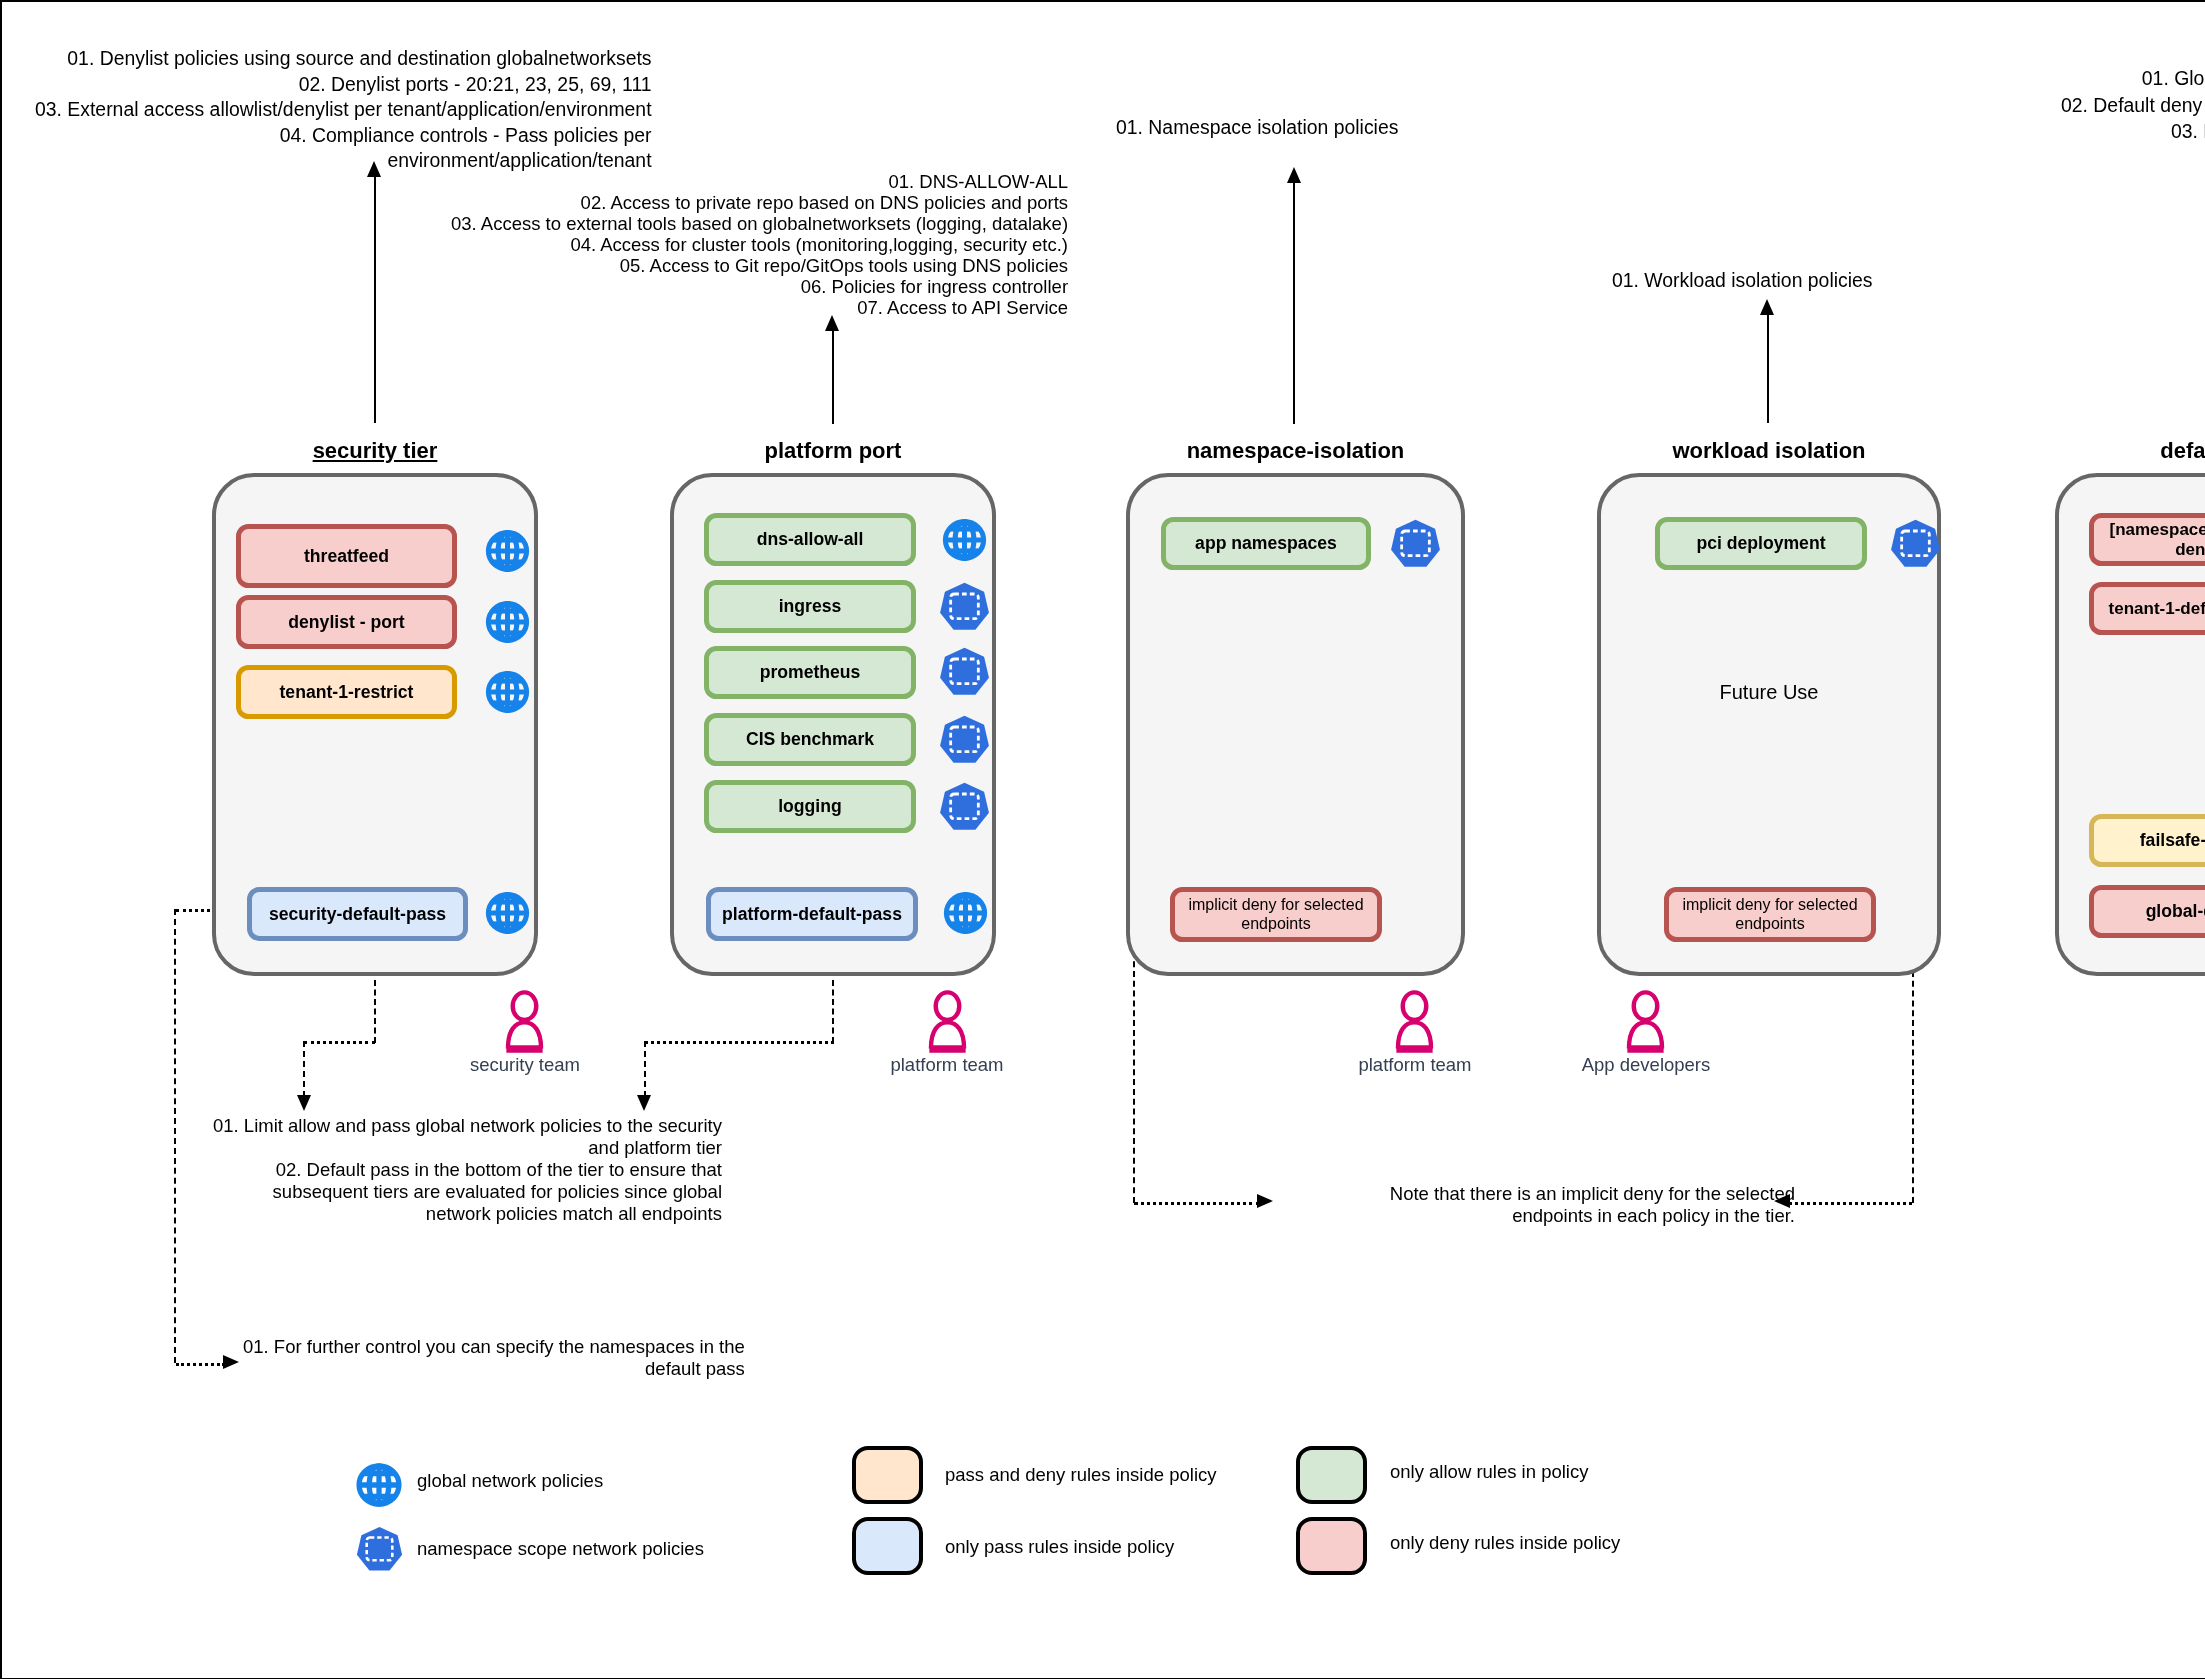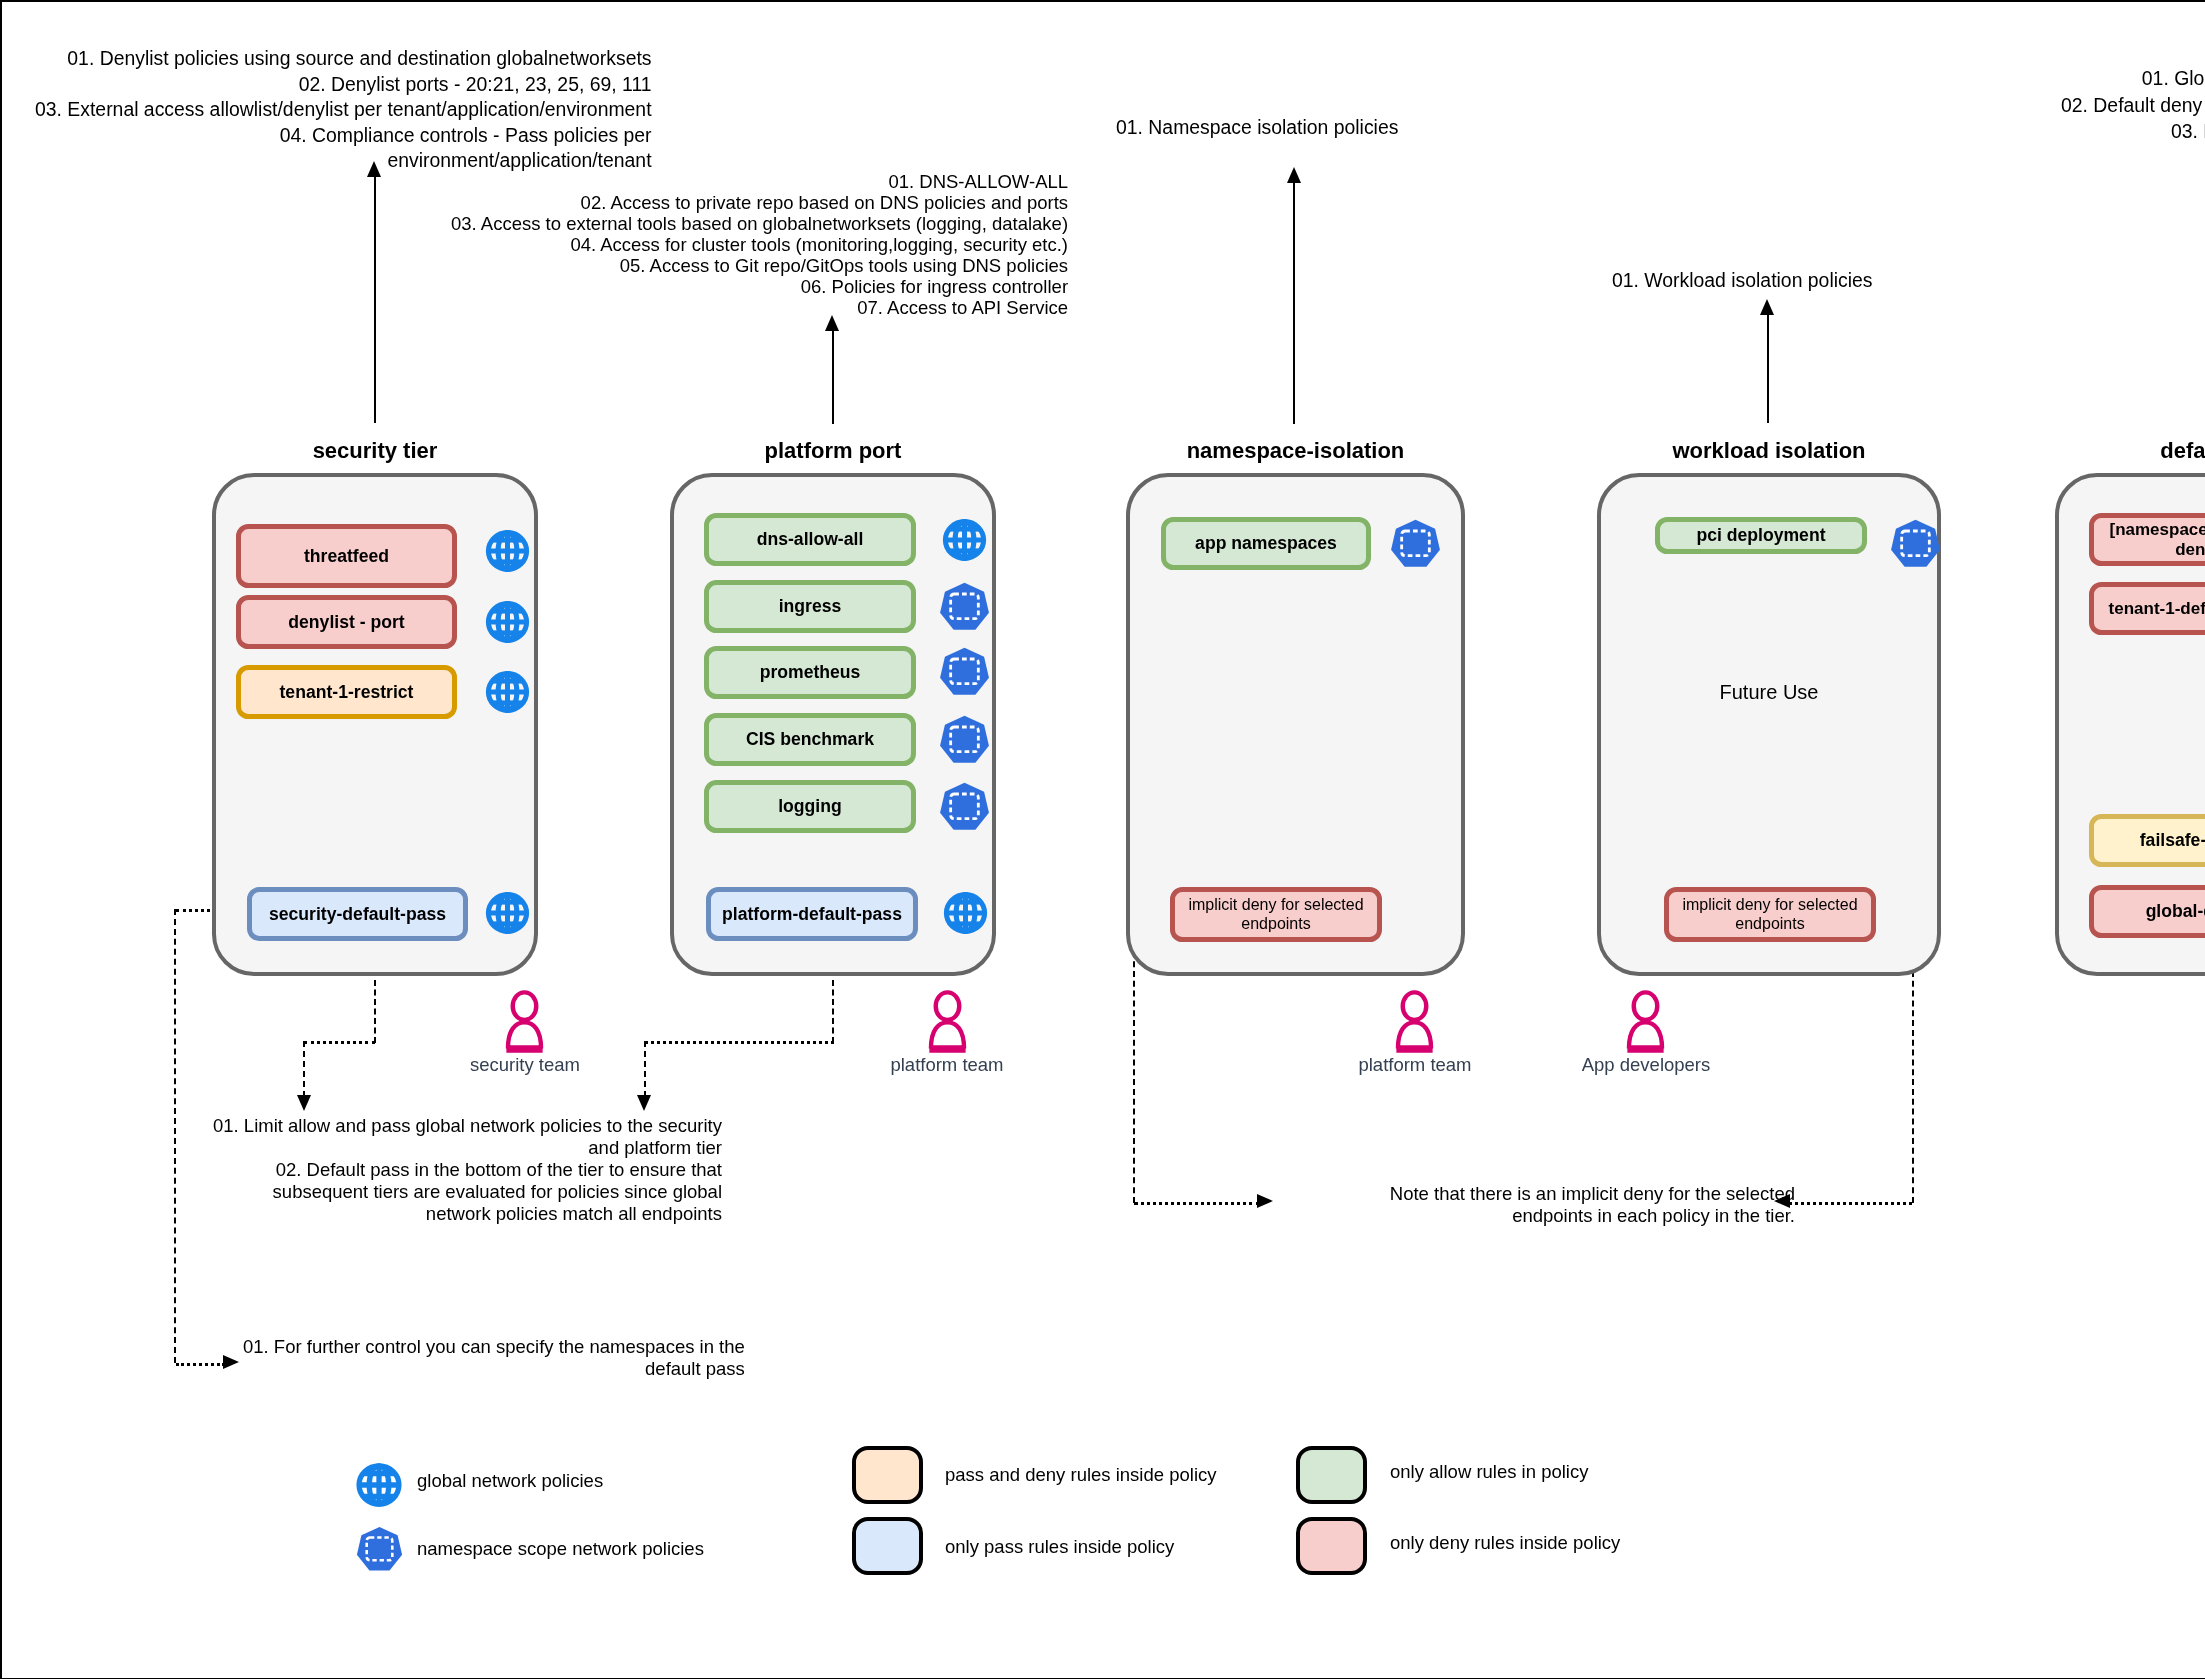--- a/index.html
+++ b/index.html
@@ -118,42 +118,42 @@
   <div class="dash-v" style="left:1912px;top:912px;height:291px;"></div>
   <div class="dot-h" style="left:1789px;top:1202px;width:123px;"></div>
   <div class="ah-left" style="left:1774px;top:1194px;"></div>
 
   <div class="tier" style="left:212px;top:473px;width:326px;height:503px;"></div>
   <div class="tier" style="left:670px;top:473px;width:326px;height:503px;"></div>
   <div class="tier" style="left:1126px;top:473px;width:339px;height:503px;"></div>
   <div class="tier" style="left:1597px;top:473px;width:344px;height:503px;"></div>
   <div class="tier" style="left:2055px;top:473px;width:323px;height:503px;"></div>
 
-  <div class="tier-title" style="left:212px;top:438px;width:326px;">security tier</div>
+  <div class="tier-title" style="left:212px;top:438px;width:326px;text-decoration:underline;">security tier</div>
   <div class="tier-title" style="left:670px;top:438px;width:326px;">platform port</div>
   <div class="tier-title" style="left:1126px;top:438px;width:339px;">namespace-isolation</div>
   <div class="tier-title" style="left:1597px;top:438px;width:344px;">workload isolation</div>
   <div class="tier-title" style="left:2055px;top:438px;width:323px;">default tier</div>
 
   <div class="pbox c-red" style="left:236px;top:524px;width:221px;height:64px;">threatfeed</div>
   <div class="pbox c-red" style="left:236px;top:595px;width:221px;height:54px;">denylist - port</div>
   <div class="pbox c-orange" style="left:236px;top:665px;width:221px;height:54px;">tenant-1-restrict</div>
   <div class="pbox c-blue" style="left:247px;top:887px;width:221px;height:54px;">security-default-pass</div>
 
   <div class="pbox c-green" style="left:704px;top:513px;width:212px;height:53px;">dns-allow-all</div>
   <div class="pbox c-green" style="left:704px;top:580px;width:212px;height:53px;">ingress</div>
   <div class="pbox c-green" style="left:704px;top:646px;width:212px;height:53px;">prometheus</div>
   <div class="pbox c-green" style="left:704px;top:713px;width:212px;height:53px;">CIS benchmark</div>
   <div class="pbox c-green" style="left:704px;top:780px;width:212px;height:53px;">logging</div>
   <div class="pbox c-blue" style="left:706px;top:887px;width:212px;height:54px;">platform-default-pass</div>
 
   <div class="pbox c-green" style="left:1161px;top:517px;width:210px;height:53px;">app namespaces</div>
   <div class="pbox c-red thin" style="left:1170px;top:887px;width:212px;height:55px;">implicit deny for selected endpoints</div>
 
-  <div class="pbox c-green" style="left:1655px;top:517px;width:212px;height:37px;">pci deployment</div>
+  <div class="pbox c-green" style="left:1655px;top:517px;width:212px;height:53px;">pci deployment</div>
   <div class="abs" style="left:1597px;top:681px;width:344px;text-align:center;font-size:20px;">Future Use</div>
   <div class="pbox c-red thin" style="left:1664px;top:887px;width:212px;height:55px;">implicit deny for selected endpoints</div>
 
   <div class="pbox c-red" style="left:2089px;top:513px;width:212px;height:53px;font-size:17px;">[namespace]-default-deny</div>
   <div class="pbox c-red" style="left:2089px;top:582px;width:212px;height:53px;font-size:17px;">tenant-1-default-deny</div>
   <div class="pbox c-yellow" style="left:2089px;top:814px;width:212px;height:53px;">failsafe-allow</div>
   <div class="pbox c-red" style="left:2089px;top:885px;width:212px;height:53px;">global-deny</div>
 
   <div class="icon" style="left:482px;top:528px;width:51px;height:46px;">
       <svg viewBox="0 0 40 40">

